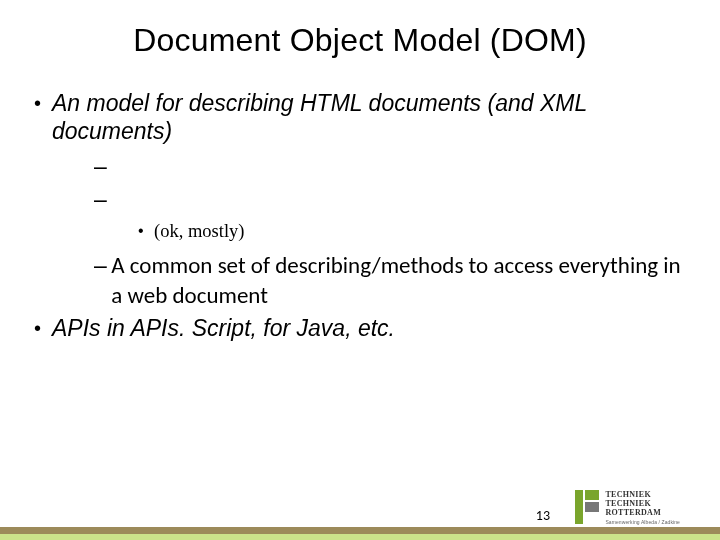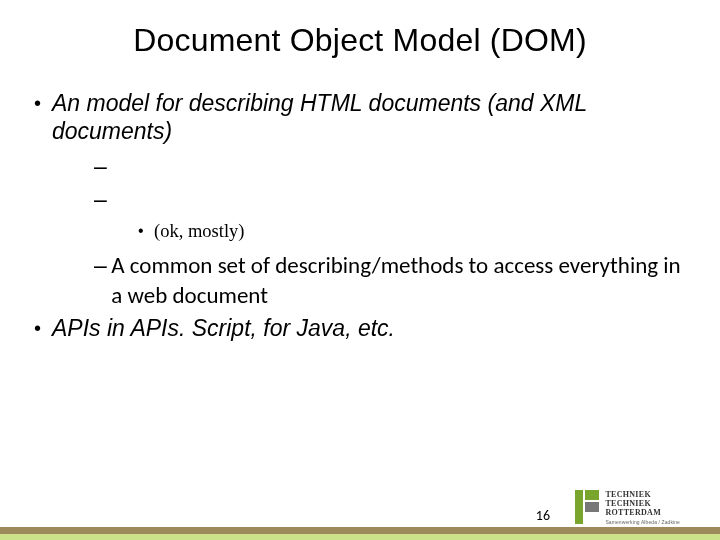--- a/index.html
+++ b/index.html
@@ -68,21 +68,21 @@
       </div>
     </div>
 
     <div class="b-row second-bullet">
       <div class="b-dot">•</div>
       <div class="b-text">APIs in APIs. Script, for Java, etc.</div>
     </div>
 
   </div>
 
-  <div class="pg">16</div>
+  <div class="pg">13</div>
 
   <div class="logo">
     <div class="logo-mark">
       <div class="bar"></div>
       <div class="sq1"></div>
       <div class="sq2"></div>
     </div>
     <div>
       <div class="logo-text">TECHNIEK</div>
       <div class="logo-text">TECHNIEK</div>

